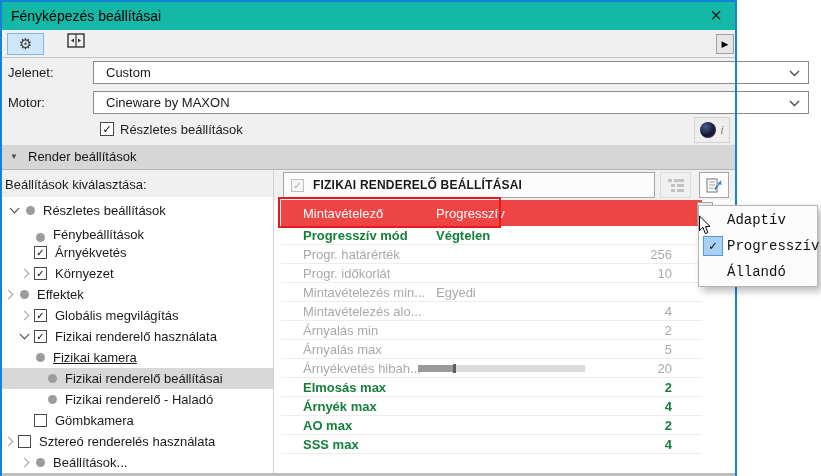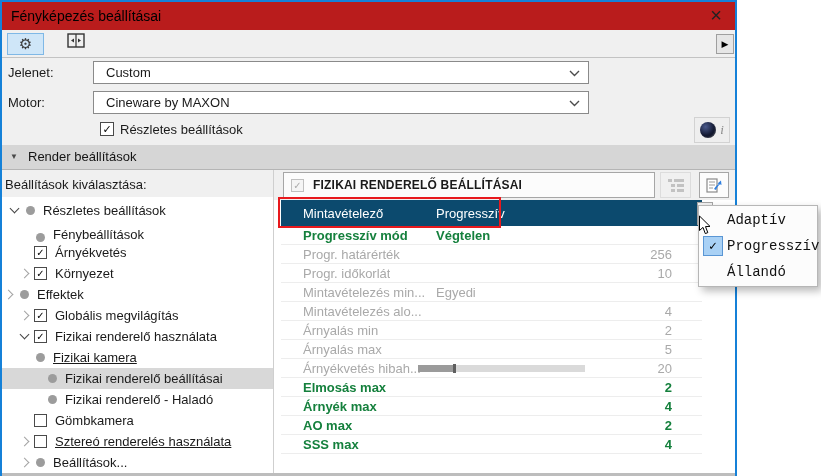--- a/index.html
+++ b/index.html
@@ -4,33 +4,33 @@
 <style>
   html,body{margin:0;padding:0;}
   body{width:821px;height:476px;position:relative;overflow:hidden;background:#ffffff;
        font-family:"Liberation Sans",sans-serif;font-size:13px;color:#1a1a1a;
        -webkit-font-smoothing:antialiased;}
   .abs{position:absolute;box-sizing:border-box;}
   
   .dlg-bg{left:0;top:0;width:737px;height:476px;background:#f0f0f0;}
   .dlg-border{left:0;top:0;width:737px;height:476px;border:2px solid #1581d8;border-bottom:none;
               pointer-events:none;z-index:60;}
-  .titlebar{left:2px;top:2px;width:733px;height:28px;background:#b91c1c;line-height:28px;
+  .titlebar{left:2px;top:2px;width:733px;height:28px;background:#14b8a6;line-height:28px;
             padding-left:9px;font-size:14px;color:#000;}
   .closebtn{left:700px;top:2px;width:32px;height:28px;text-align:center;line-height:26px;
             font-size:20px;color:#222;cursor:default;}
   .toolbar{left:2px;top:30px;width:733px;height:28px;background:#f0f0f0;border-bottom:1px solid #c3c3c3;}
   .gearbtn{left:7px;top:33px;width:37px;height:22px;background:#cfe6f8;border:1px solid #7fb8e6;
            text-align:center;line-height:20px;font-size:15px;color:#3b3b3b;}
   .splitbtn{left:59px;top:33px;width:34px;height:22px;text-align:center;line-height:22px;}
   .overflowbtn{left:716px;top:34px;width:18px;height:20px;background:#e6e6e6;border:1px solid #9f9f9f;
                text-align:center;line-height:18px;font-size:9px;color:#000;}
   
   .flabel{left:8px;height:22px;line-height:22px;color:#1a1a1a;}
-  .combo{left:93px;width:496px;height:23px;background:#fff;border:1px solid #8a8a8a;
+  .combo{left:93px;width:716px;height:23px;background:#fff;border:1px solid #8a8a8a;
          line-height:21px;padding-left:12px;}
   .combo svg{position:absolute;right:8px;top:8px;}
   .cb{width:14px;height:14px;background:#fff;border:1px solid #494949;text-align:center;
       line-height:13px;font-size:11px;color:#000;}
   .c4dbtn{left:694px;top:117px;width:36px;height:26px;background:#eeeeee;border:1px solid #d2d2d2;
           display:flex;align-items:center;justify-content:center;gap:4px;}
   .c4dball{width:16px;height:16px;border-radius:50%;
            background:radial-gradient(circle at 35% 30%, #4a5a8c 0%, #141a33 55%, #05070f 100%);
            box-shadow:inset -1px -1px 1px rgba(255,255,255,.15);}
   .infoglyph{font-family:"Liberation Serif",serif;font-style:italic;color:#8a8a8a;font-size:13px;}
@@ -68,21 +68,21 @@
             display:flex;align-items:center;justify-content:center;}
   
   .ptable{left:281px;top:200px;width:421px;}
   .prow{position:relative;display:flex;align-items:center;height:19px;border-bottom:1px solid #ededed;
         padding-left:22px;box-sizing:border-box;}
   .prow .plabel{max-width:150px;overflow:hidden;white-space:nowrap;}
   .pvalue.left{position:absolute;left:155px;}
   .pvalue.right{position:absolute;right:30px;}
   .prow.ren{color:#15803d;font-weight:bold;}
   .prow.rdis{color:#a9a9a9;font-weight:normal;}
-  .prow.rsel{height:26px;background:#0c4a6e;color:#ffffff;border-bottom:none;}
+  .prow.rsel{height:26px;background:#ef4444;color:#ffffff;border-bottom:none;}
   .slider{position:absolute;left:137px;top:6px;width:167px;height:7px;background:#dadada;}
   .slider .fill{position:absolute;left:0;top:0;height:7px;background:#9b9b9b;}
   .slider .handle{position:absolute;top:-1px;width:3px;height:9px;background:#5f5f5f;}
   .annot{left:278px;top:197px;width:223px;height:31px;border:2px solid #e8191d;z-index:50;pointer-events:none;}
   .rowdrop{left:697px;top:202px;width:16px;height:23px;background:#f1f1f1;border:1px solid #a5a5a5;
            text-align:center;line-height:21px;font-size:8px;color:#000;z-index:55;}
   
   .menu{left:698px;top:205px;width:120px;background:#fcfcfc;border:1px solid #b6b6b6;z-index:70;
         box-shadow:4px 4px 8px rgba(0,0,0,.28);padding:1px 0;}
   .mitem{position:relative;height:26px;line-height:26px;padding-left:28px;font-size:14px;color:#111;font-family:Liberation Mono, monospace;}
@@ -198,21 +198,21 @@
     <div class="trow" style="padding-left: 28px;">
       <span class="arrowslot"></span>
       <span class="bullet"></span>
       <span class="tlabel">Fizikai renderelő - Haladó</span>
     </div>
     <div class="trow" style="padding-left: 16px;">
       <span class="arrowslot"></span>
       <span class="tcb"></span>
       <span class="tlabel">Gömbkamera</span>
     </div>
-    <div class="trow" style="padding-left: 16px; text-decoration: underline;">
+    <div class="trow" style="">
       <span class="arrowslot">
         <span class="chev right"></span>
       </span>
       <span class="tcb"></span>
       <span class="tlabel">Sztereó renderelés használata</span>
     </div>
     <div class="trow" style="padding-left: 16px;">
       <span class="arrowslot">
         <span class="chev right"></span>
       </span>

